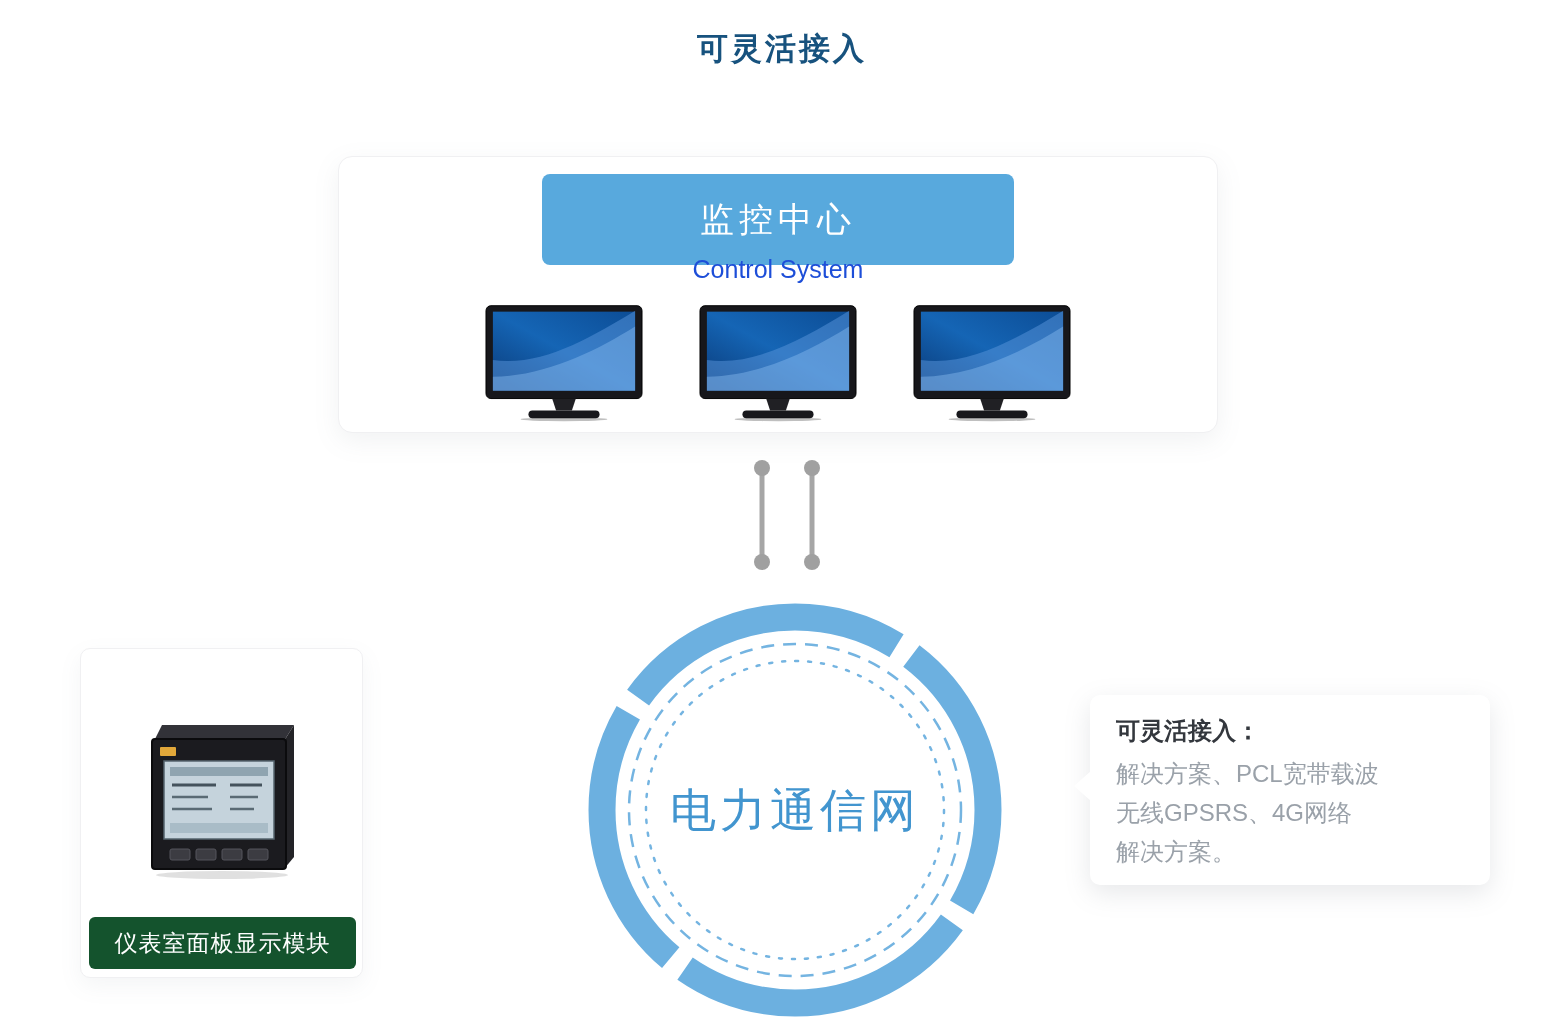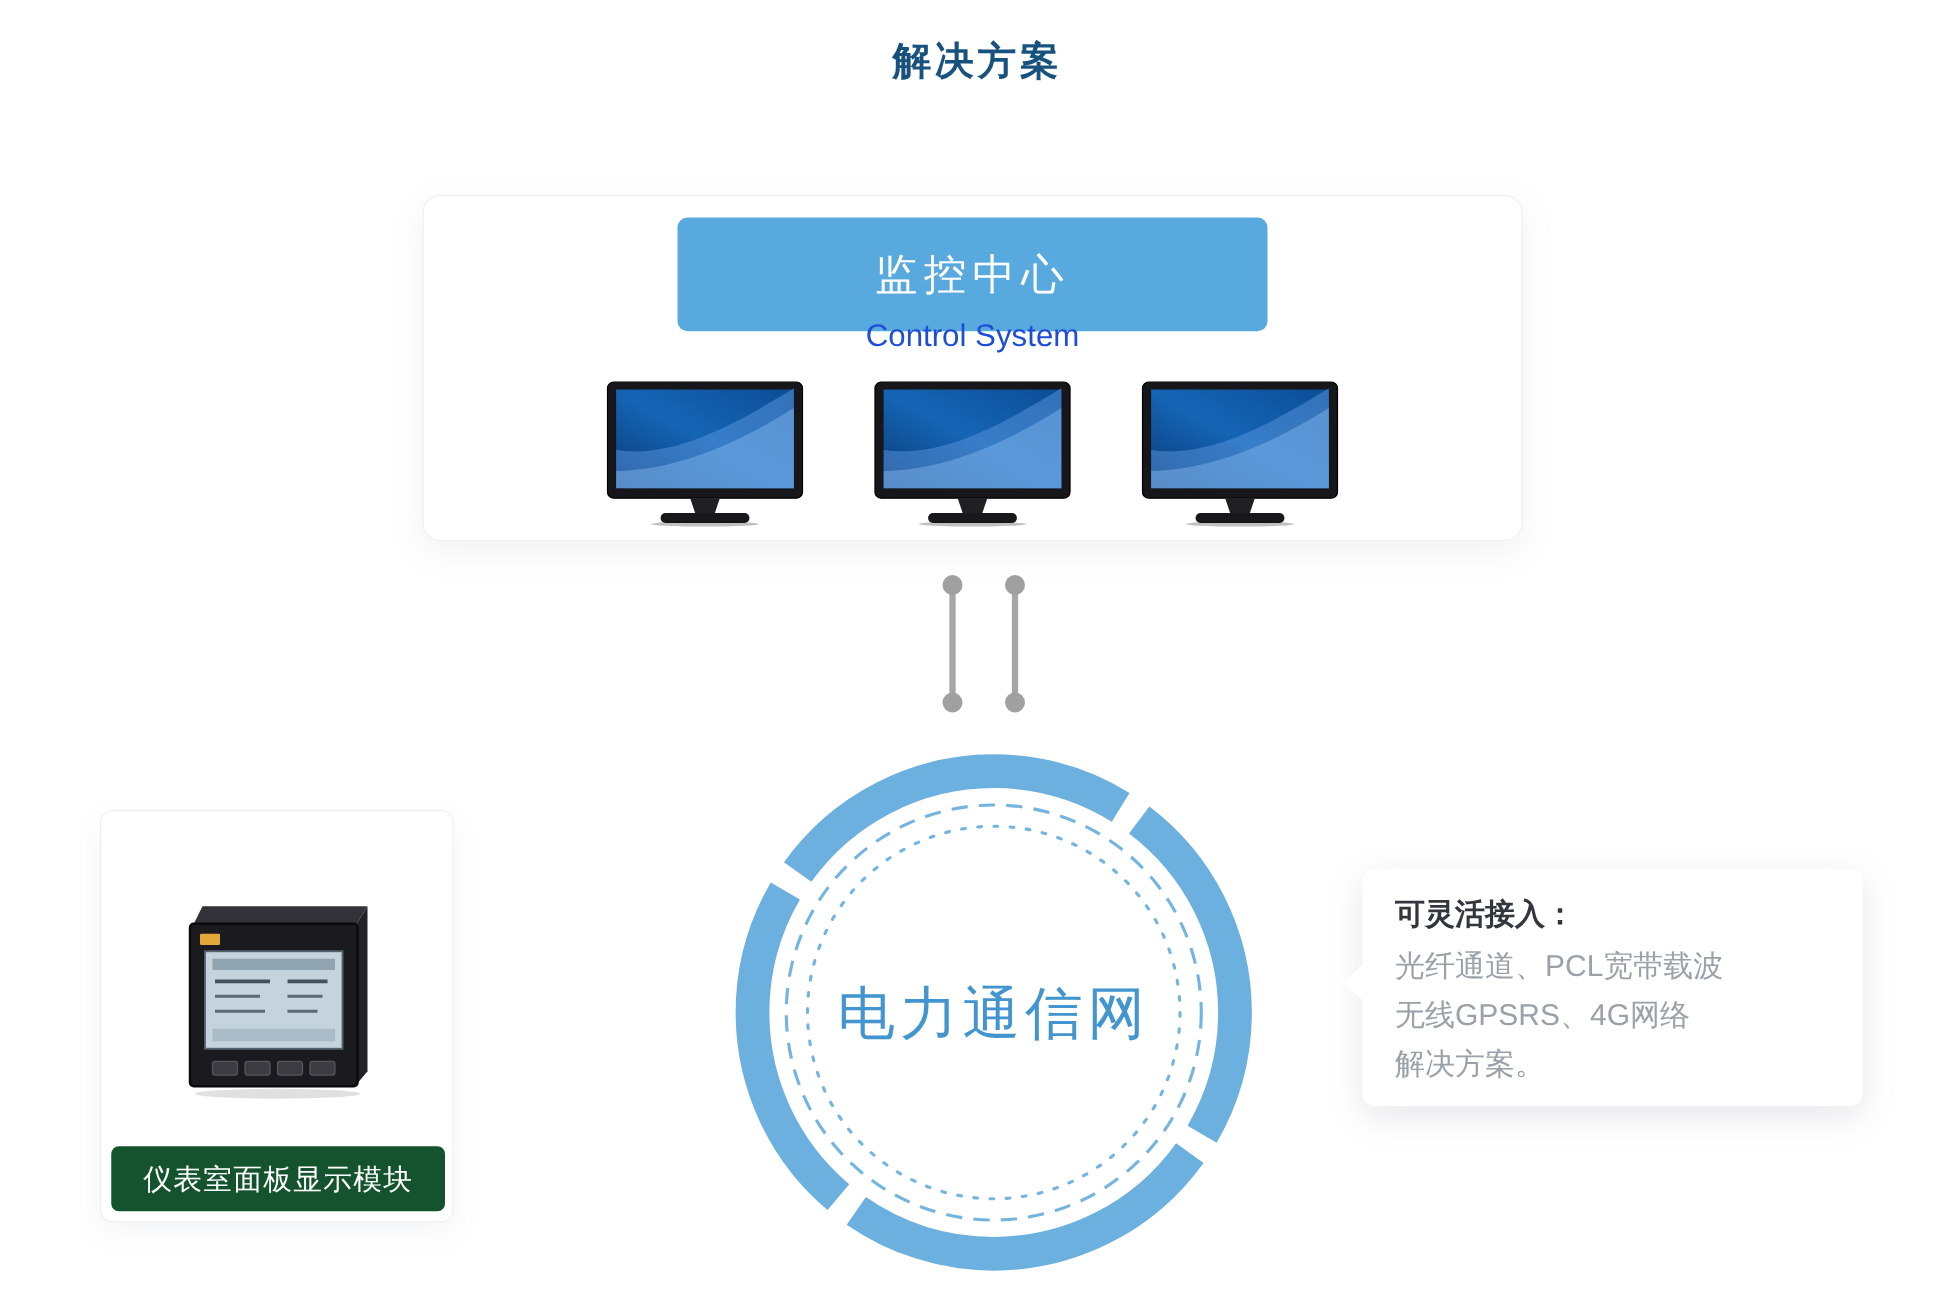--- a/index.html
+++ b/index.html
@@ -161,21 +161,21 @@
     <linearGradient id="scrGrad" x1="0" y1="1" x2="1" y2="0">
       <stop offset="0%" stop-color="#0a3a78"></stop>
       <stop offset="50%" stop-color="#1565b5"></stop>
       <stop offset="100%" stop-color="#0c4d96"></stop>
     </linearGradient>
   </defs>
 </svg>
 
 <div class="page">
 
-  <div class="page-title">解决方案</div>
+  <div class="page-title">可灵活接入</div>
 
   <div class="control-card">
     <div class="banner">监控中心</div>
     <div class="subtitle">Control System</div>
 
     <div class="monitors">
 
       <svg class="monitor" viewBox="0 0 160 118">
         <rect x="1" y="1" width="158" height="94" rx="5" fill="#17171b" stroke="#000000" stroke-width="1"></rect>
         <rect x="8" y="7" width="144" height="80" fill="url(#scrGrad)"></rect>
@@ -254,18 +254,18 @@
       <rect x="90" y="148" width="20" height="11" rx="2" fill="#3c3c42" stroke="#55555c" stroke-width="1"></rect>
       <rect x="116" y="148" width="20" height="11" rx="2" fill="#3c3c42" stroke="#55555c" stroke-width="1"></rect>
 
       <ellipse cx="90" cy="174" rx="66" ry="4" fill="rgba(0,0,0,0.12)"></ellipse>
     </svg>
     <div class="device-label">仪表室面板显示模块</div>
   </div>
 
   <div class="callout">
     <div class="callout-heading">可灵活接入：</div>
-    <div class="callout-line">光纤通道、PCL宽带载波</div>
+    <div class="callout-line">解决方案、PCL宽带载波</div>
     <div class="callout-line">无线GPSRS、4G网络</div>
     <div class="callout-line">解决方案。</div>
   </div>
 
 </div>
 
 </body></html>

